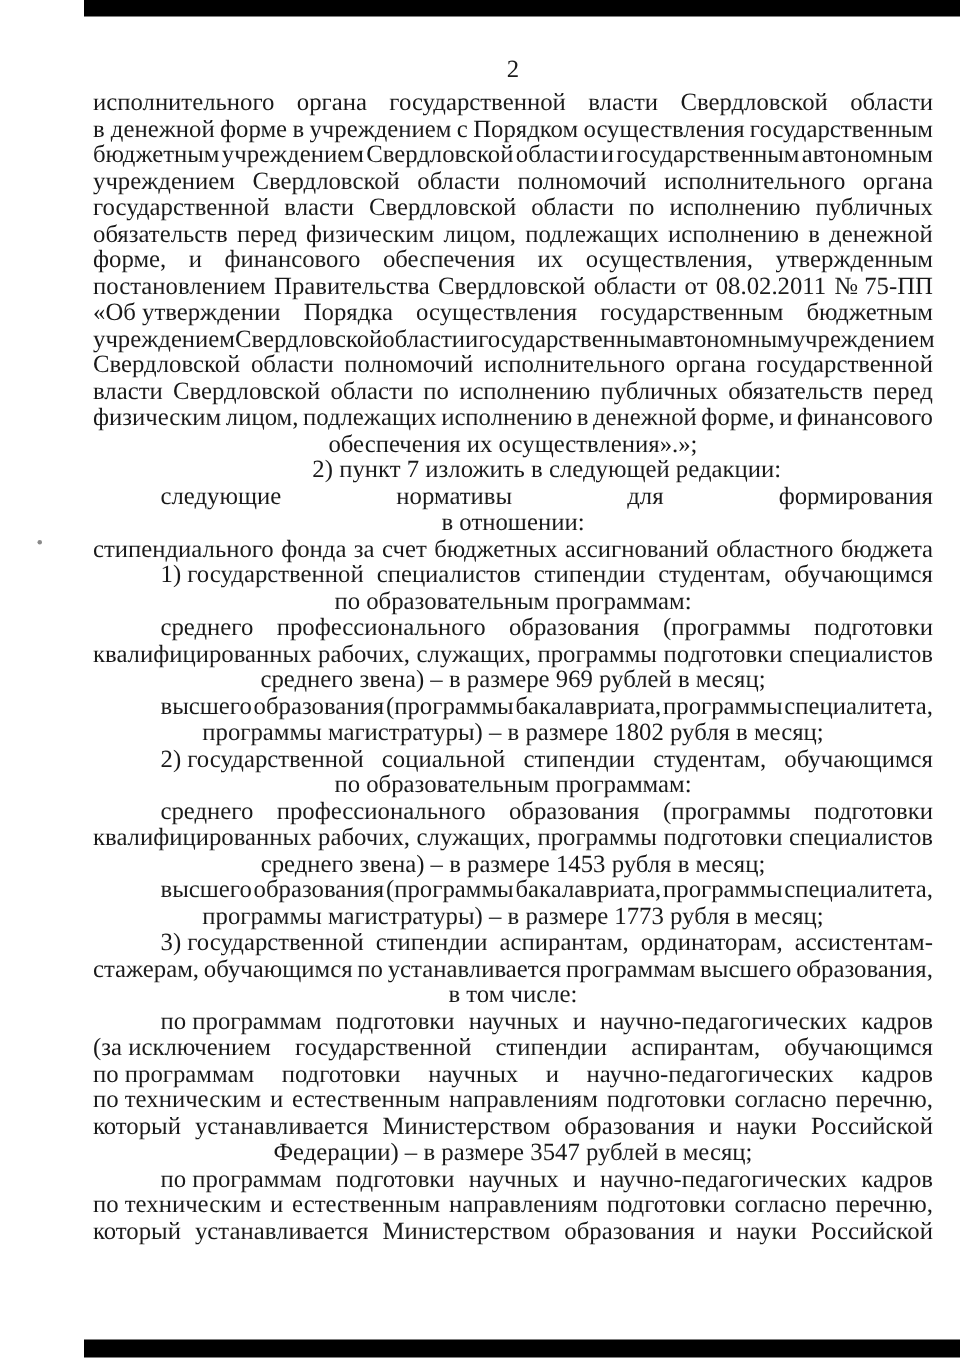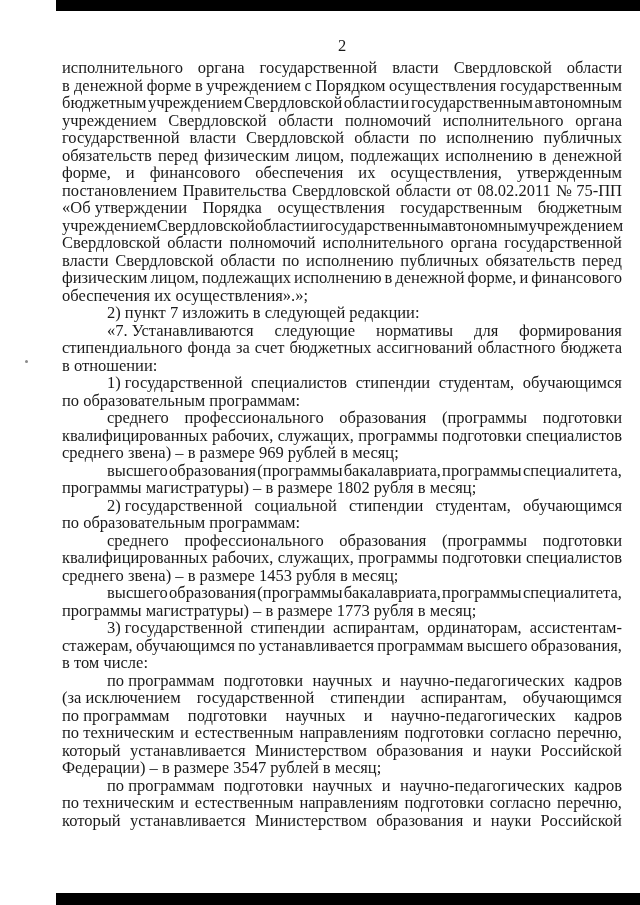--- a/index.html
+++ b/index.html
@@ -18,20 +18,21 @@
   .bar-bottom { position: absolute; top: 893px; left: 56px; width: 584px; height: 12px; background: #000; }
 
   .page-number {
     position: absolute; top: 37px; left: 62px; width: 560px;
     text-align: center; font-size: 16.5px; line-height: 18px;
   }
 
   .text-block {
     position: absolute; top: 59px; left: 62px; width: 560px;
     font-size: 16.5px;
+    text-align: center;
   }
   .line {
     width: 100%; box-sizing: border-box;
     height: 17.5px; line-height: 17.5px;
     white-space: pre;
   }
   .line.justify { display: flex; justify-content: space-between; }
   .line.justify span { display: block; white-space: pre; }
   .line.indent { padding-left: 45px; }
 
@@ -56,23 +57,23 @@
       <div class="line justify"><span>обязательств</span><span>перед</span><span>физическим</span><span>лицом,</span><span>подлежащих</span><span>исполнению</span><span>в</span><span>денежной</span></div>
       <div class="line justify"><span>форме,</span><span>и</span><span>финансового</span><span>обеспечения</span><span>их</span><span>осуществления,</span><span>утвержденным</span></div>
       <div class="line justify"><span>постановлением</span><span>Правительства</span><span>Свердловской</span><span>области</span><span>от</span><span>08.02.2011</span><span>№&nbsp;75-ПП</span></div>
       <div class="line justify"><span>«Об&nbsp;утверждении</span><span>Порядка</span><span>осуществления</span><span>государственным</span><span>бюджетным</span></div>
       <div class="line justify"><span>учреждением</span><span>Свердловской</span><span>области</span><span>и</span><span>государственным</span><span>автономным</span><span>учреждением</span></div>
       <div class="line justify"><span>Свердловской</span><span>области</span><span>полномочий</span><span>исполнительного</span><span>органа</span><span>государственной</span></div>
       <div class="line justify"><span>власти</span><span>Свердловской</span><span>области</span><span>по</span><span>исполнению</span><span>публичных</span><span>обязательств</span><span>перед</span></div>
       <div class="line justify"><span>физическим</span><span>лицом,</span><span>подлежащих</span><span>исполнению</span><span>в</span><span>денежной</span><span>форме,</span><span>и</span><span>финансового</span></div>
       <div class="line">обеспечения их осуществления».»;</div>
       <div class="line indent">2)&nbsp;пункт 7 изложить в следующей редакции:</div>
-      <div class="line justify indent"><span>«7.&nbsp;Устанавливаются</span><span>следующие</span><span>нормативы</span><span>для</span><span>формирования</span></div>
+      <div class="line justify indent"><span>следующие</span><span>нормативы</span><span>для</span><span>формирования</span></div>
+      <div class="line">в отношении:</div>
       <div class="line justify"><span>стипендиального</span><span>фонда</span><span>за</span><span>счет</span><span>бюджетных</span><span>ассигнований</span><span>областного</span><span>бюджета</span></div>
-      <div class="line">в отношении:</div>
       <div class="line justify indent"><span>1)&nbsp;государственной</span><span>специалистов</span><span>стипендии</span><span>студентам,</span><span>обучающимся</span></div>
       <div class="line">по образовательным программам:</div>
       <div class="line justify indent"><span>среднего</span><span>профессионального</span><span>образования</span><span>(программы</span><span>подготовки</span></div>
       <div class="line justify"><span>квалифицированных</span><span>рабочих,</span><span>служащих,</span><span>программы</span><span>подготовки</span><span>специалистов</span></div>
       <div class="line">среднего звена) – в размере 969 рублей в месяц;</div>
       <div class="line justify indent"><span>высшего</span><span>образования</span><span>(программы</span><span>бакалавриата,</span><span>программы</span><span>специалитета,</span></div>
       <div class="line">программы магистратуры) – в размере 1802 рубля в месяц;</div>
       <div class="line justify indent"><span>2)&nbsp;государственной</span><span>социальной</span><span>стипендии</span><span>студентам,</span><span>обучающимся</span></div>
       <div class="line">по образовательным программам:</div>
       <div class="line justify indent"><span>среднего</span><span>профессионального</span><span>образования</span><span>(программы</span><span>подготовки</span></div>

